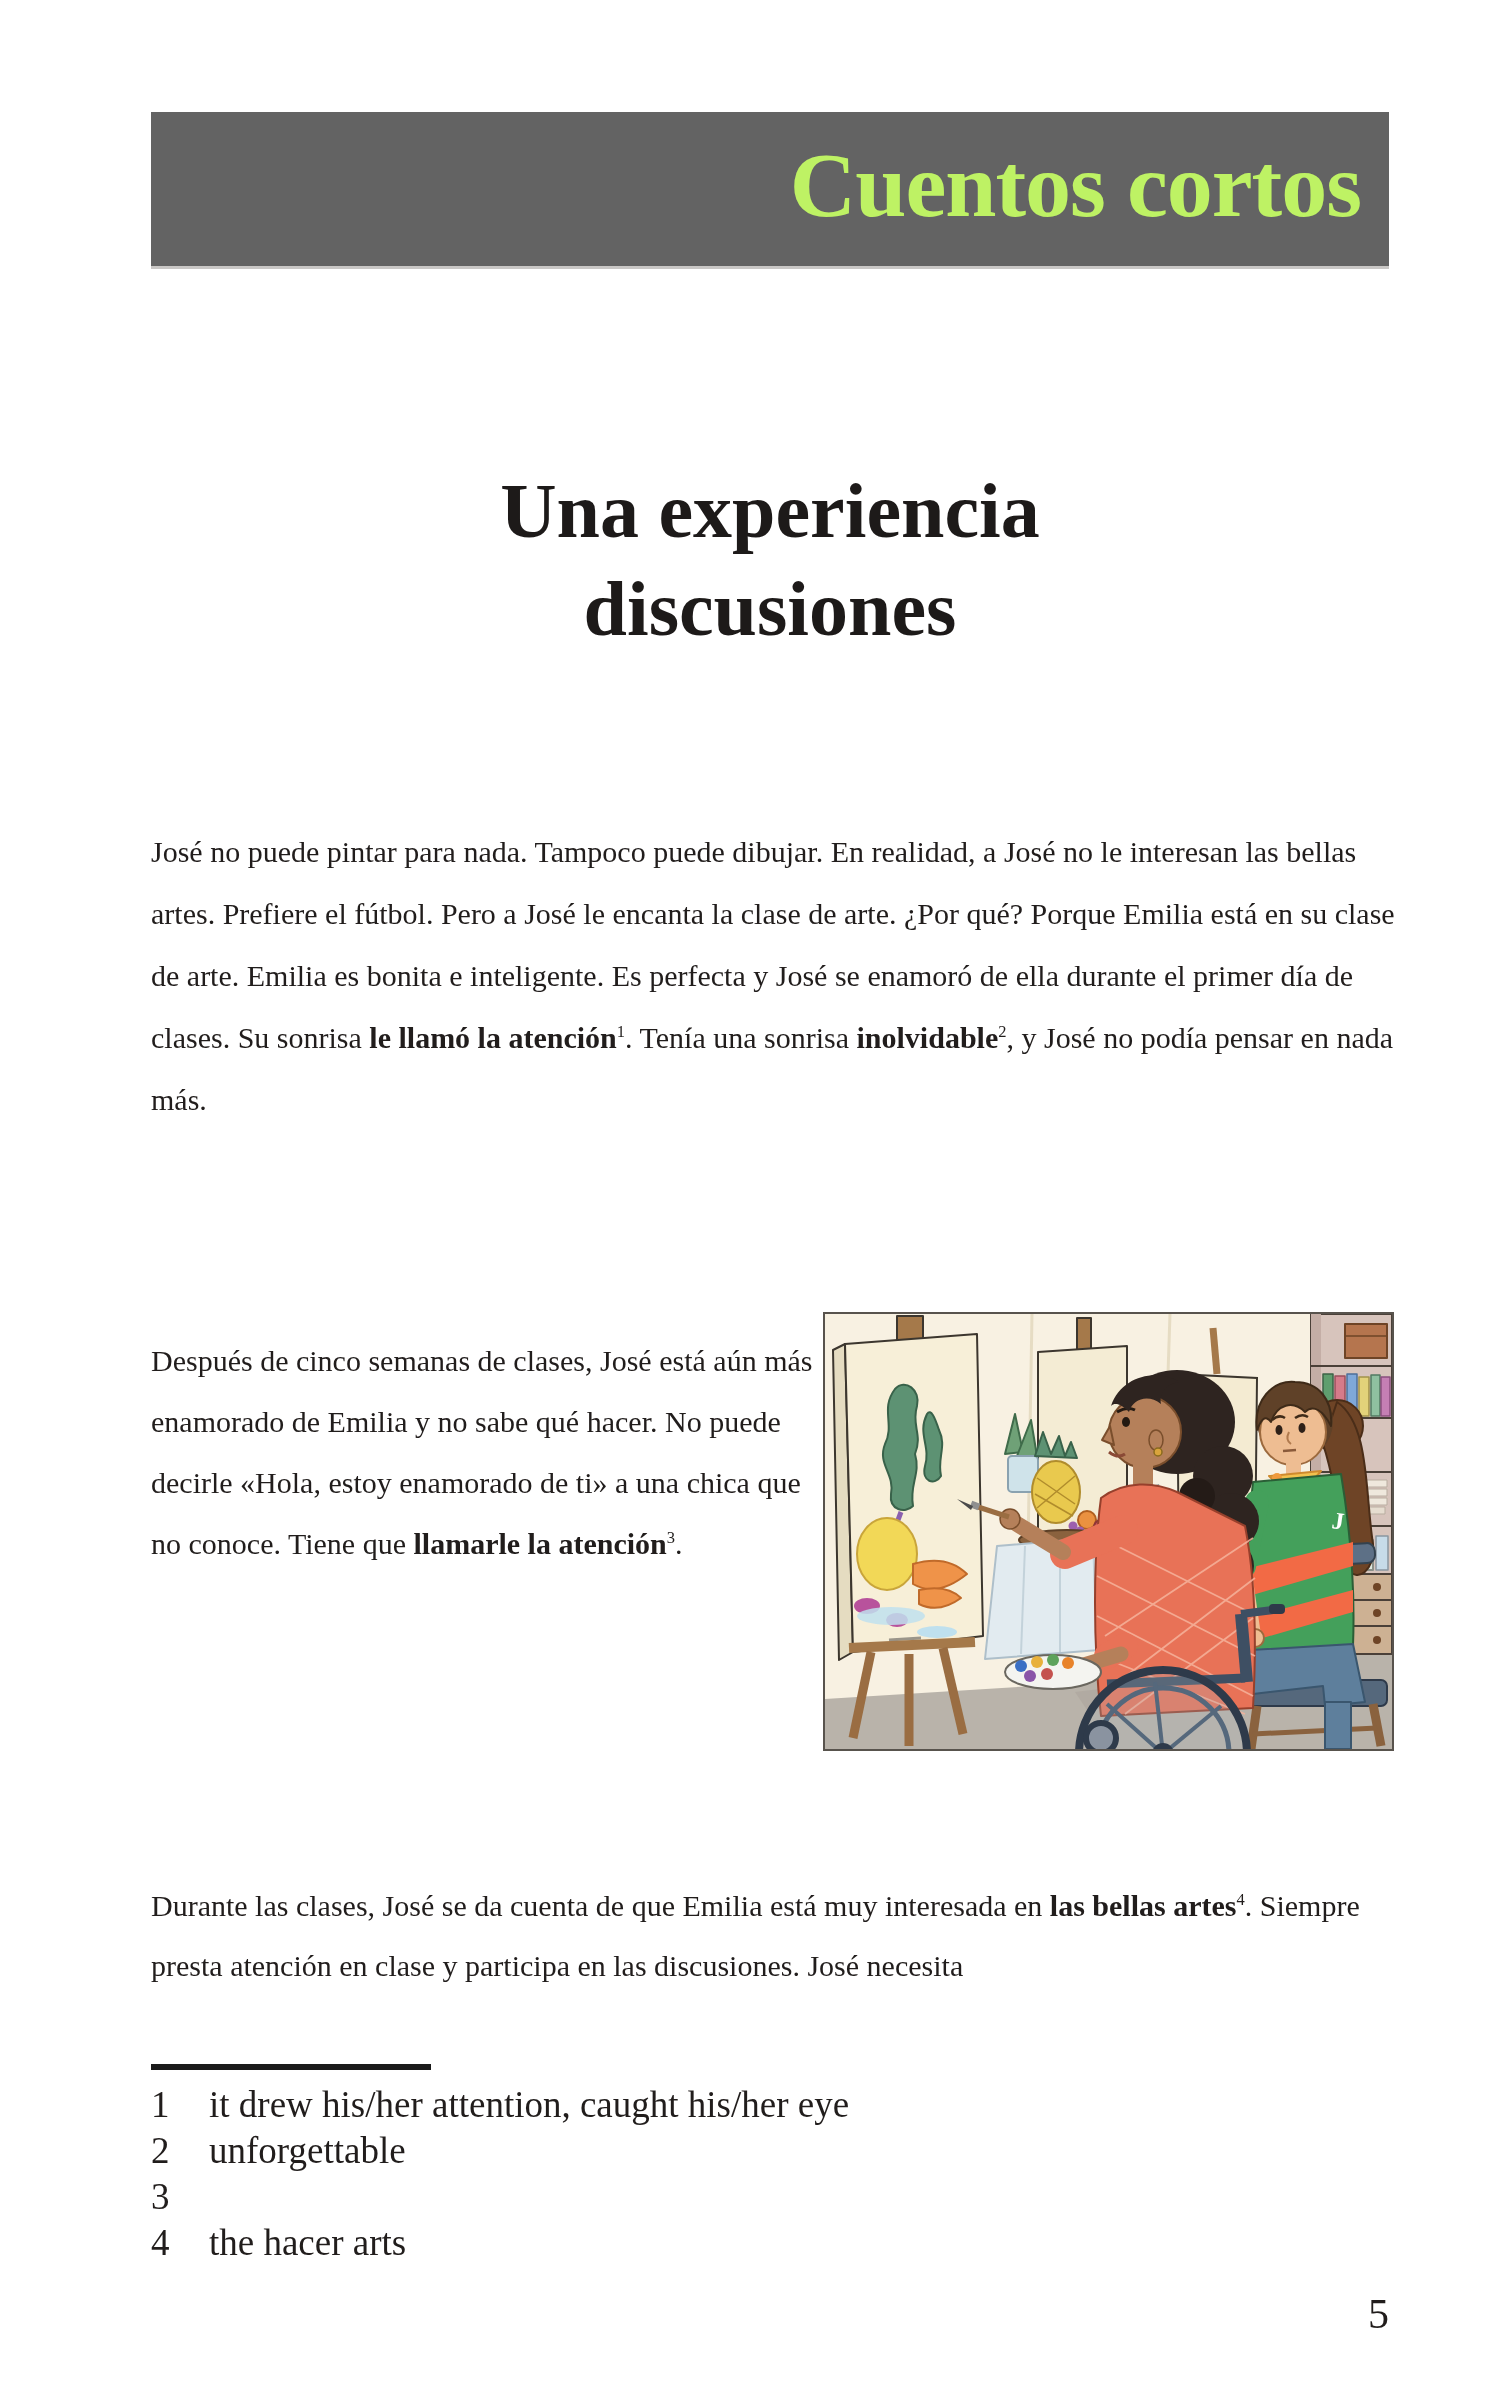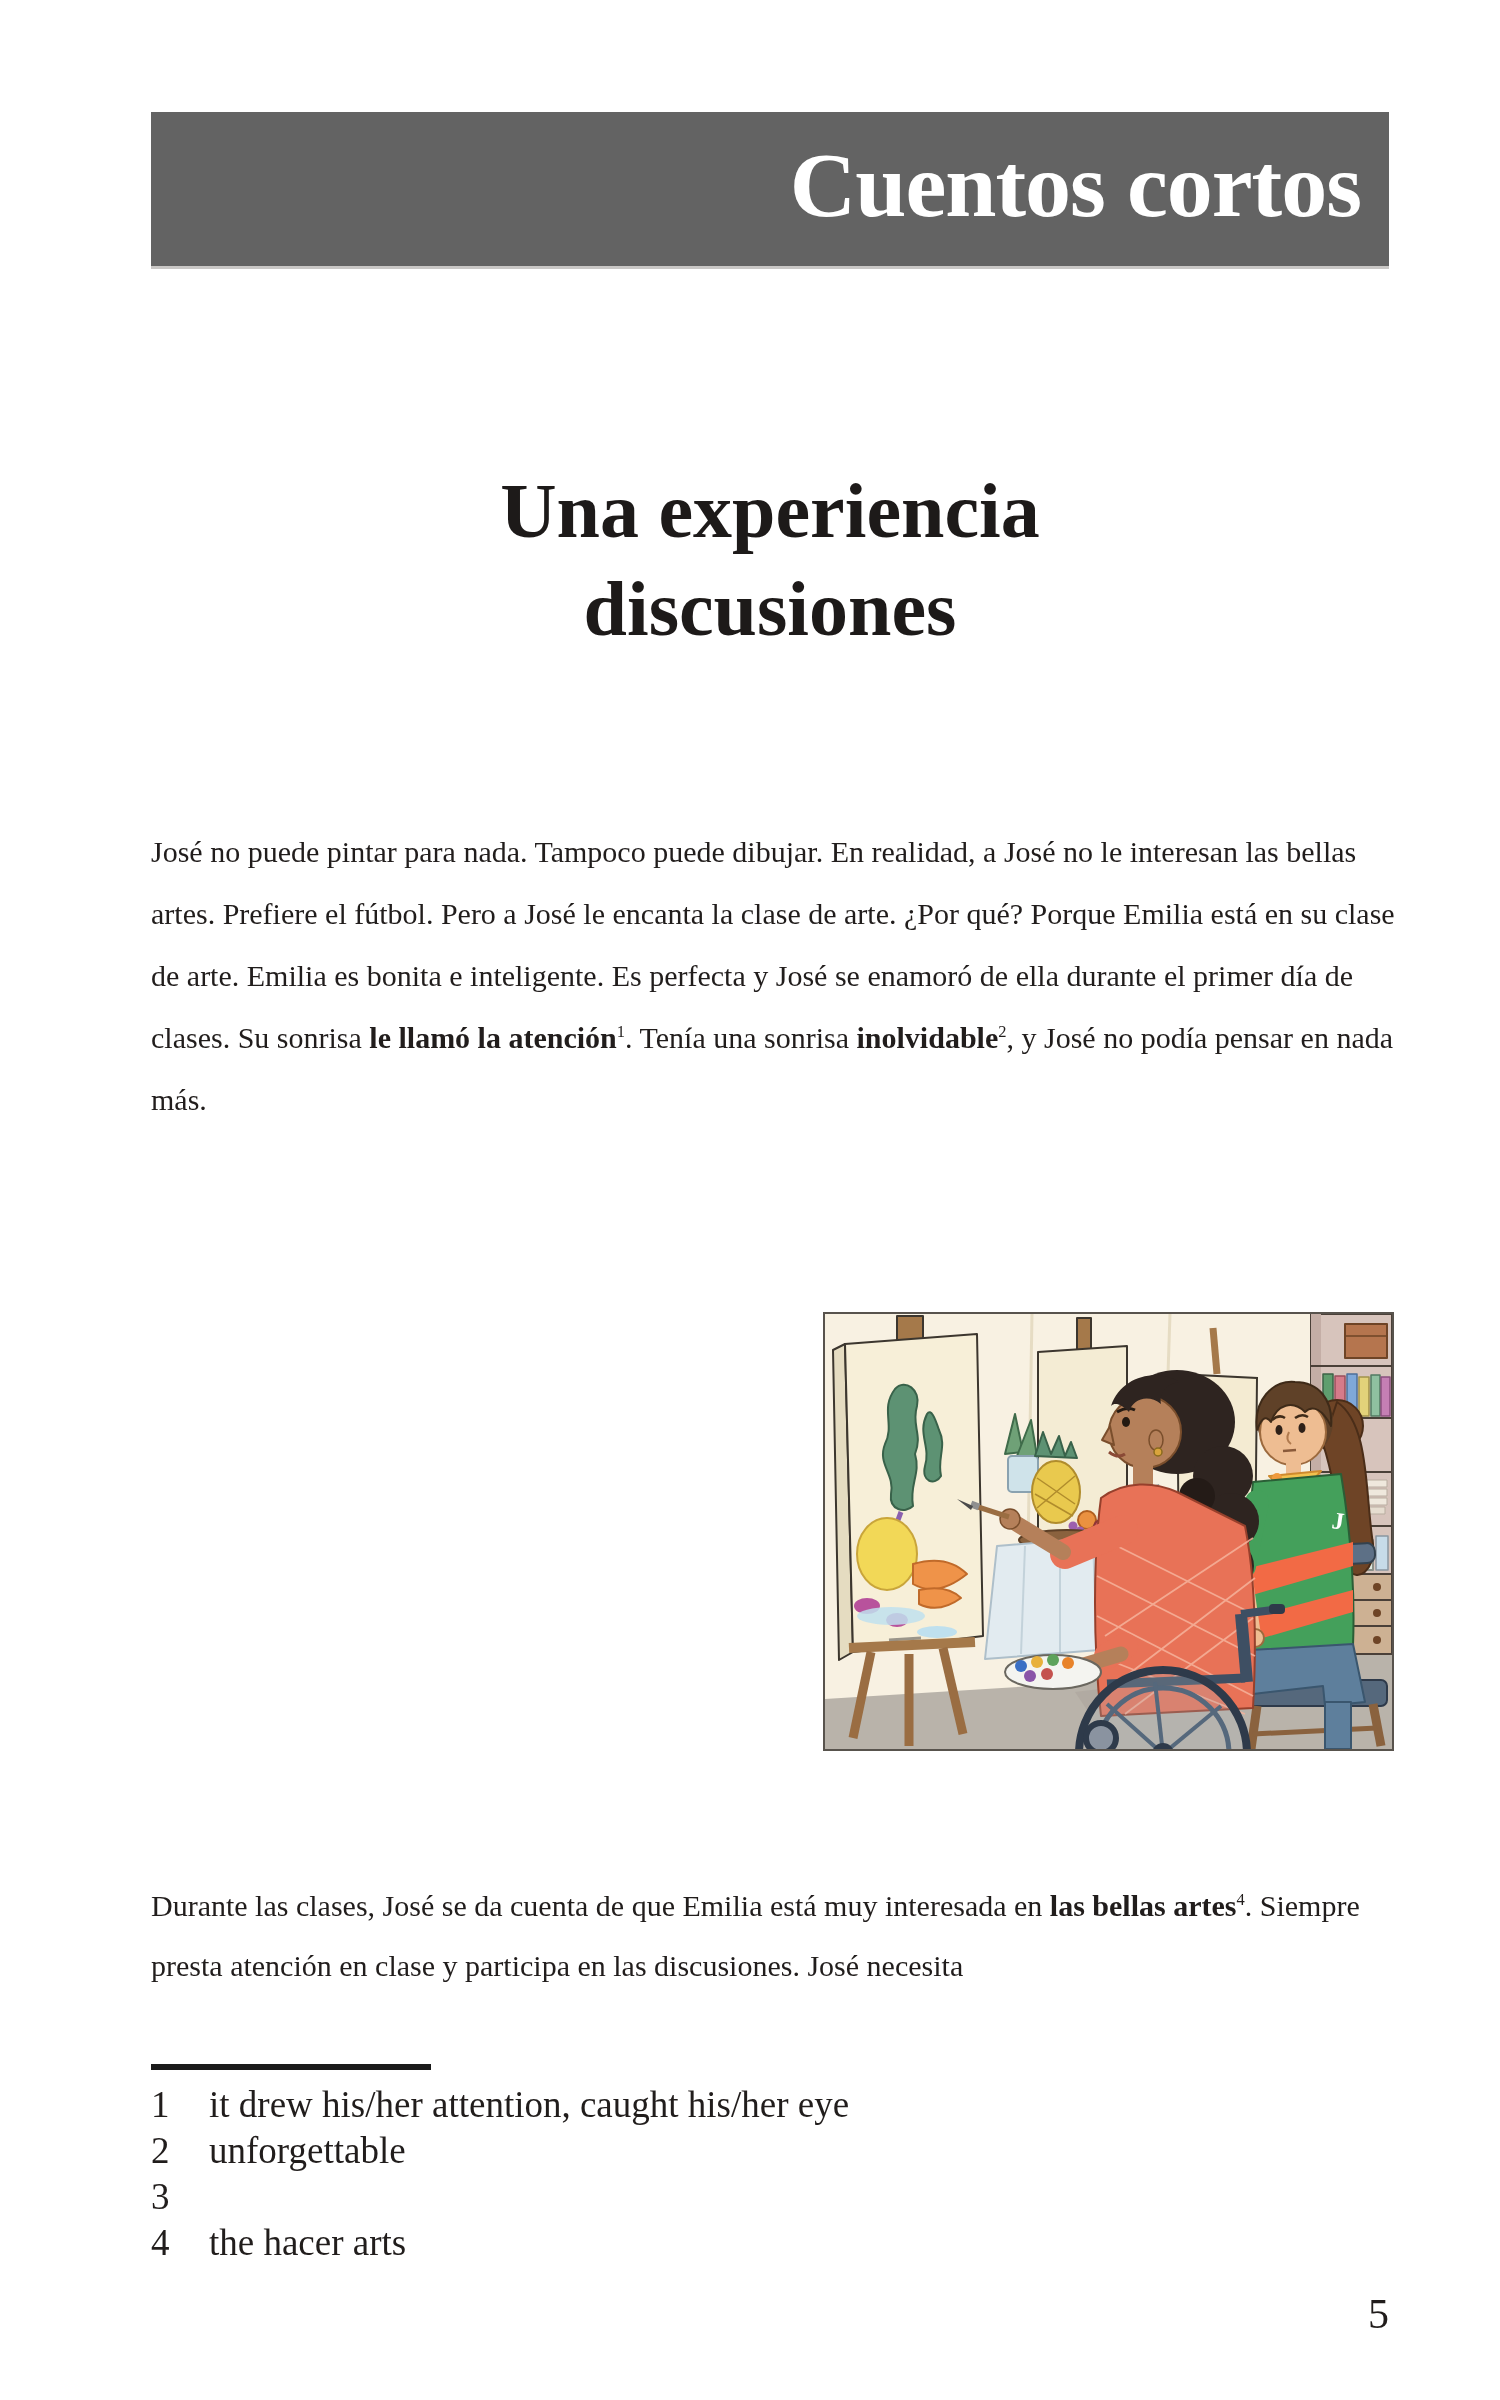--- a/index.html
+++ b/index.html
@@ -16,21 +16,21 @@
   .chapter-bar{
     position:absolute;left:151px;top:112px;
     width:1238px;height:157px;
     background:#636363;
     border-bottom:3px solid #c9c7c5;
     display:flex;align-items:center;justify-content:flex-end;
     box-sizing:border-box;
     padding-right:28px;
   }
   .chapter-bar .chapter-label{
-    color:#ffffff;
+    color:#bef264;
     font-size:92px;
     font-weight:bold;
     letter-spacing:-1px;
     line-height:1;
     transform:translateY(-4px);
   }
   
   .story-title{
     position:absolute;left:151px;top:462px;width:1238px;
     text-align:center;
@@ -269,20 +269,21 @@
         <circle cx="338" cy="440" r="66" fill="none" stroke="#55687c" stroke-width="5"></circle>
         <line x1="338" y1="440" x2="282" y2="390" stroke="#55687c" stroke-width="4"></line>
         <line x1="338" y1="440" x2="330" y2="368" stroke="#55687c" stroke-width="4"></line>
         <line x1="338" y1="440" x2="396" y2="392" stroke="#55687c" stroke-width="4"></line>
         <circle cx="338" cy="440" r="11" fill="#2e3a4a"></circle>
         <circle cx="276" cy="424" r="15" fill="#8a93a0" stroke="#2e3a4a" stroke-width="6"></circle>
       </g>
     </svg>
   </div>
 
+  <p id="par2" class="body-par"><span>Después de cinco semanas de clases, José está aún más enamorado de Emilia y no sabe qué hacer. No puede decirle «Hola, estoy enamorado de ti» a una chica que no conoce. Tiene que </span><b>llamarle la atención</b><sup>3</sup><span>.</span></p>
 
   <p id="par3" class="body-par"><span>Durante las clases, José se da cuenta de que Emilia está muy interesada en </span><b>las bellas artes</b><sup>4</sup><span>. Siempre presta atención en clase y participa en las discusiones. José necesita</span></p>
 
   <div class="footnote-rule"></div>
   <div class="footnotes">
     <div class="footnote-row">
       <span class="footnote-num">1</span>
       <span class="footnote-text">it drew his/her attention, caught his/her eye</span>
     </div>
     <div class="footnote-row">

